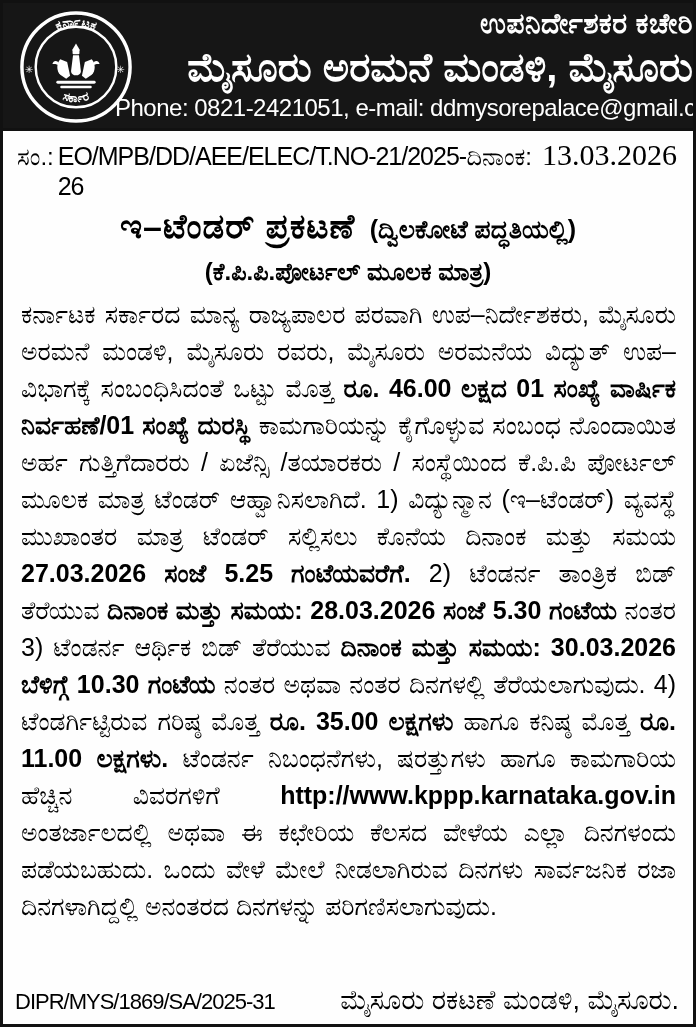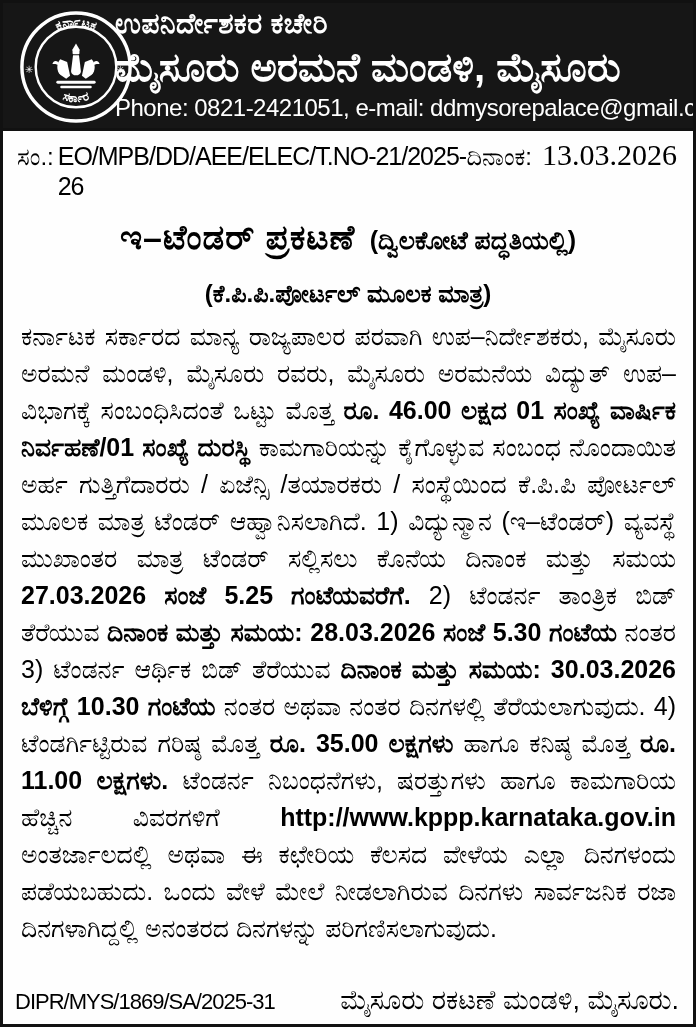--- a/index.html
+++ b/index.html
@@ -30,21 +30,21 @@
   }
   .emblem {
     position: absolute;
     left: 14px;
     top: 5px;
     width: 118px;
     height: 118px;
   }
   .band-text {
     margin-left: 112px;
-    text-align: left;
+    text-align: right;
     padding-top: 4px;
   }
   .office-line1 {
     font-size: 28px;
     font-weight: bold;
     letter-spacing: 0.5px;
     line-height: 34px;
   }
   .office-line2 {
     font-size: 40px;
@@ -78,21 +78,21 @@
   .date-label { margin-right: 10px; }
   .date-value {
     font-family: "Liberation Serif", "DejaVu Serif", serif;
     font-size: 30px;
   }
 
   
   .title-row {
     text-align: center;
     margin-top: 4px;
-    line-height: 64px;
+    line-height: 43px;
     white-space: nowrap;
   }
   .title-main { font-size: 34px; font-weight: bold; letter-spacing: 1px; }
   .title-suffix { font-size: 25px; font-weight: bold; margin-left: 10px; }
   .subtitle-row {
     text-align: center;
     font-size: 24px;
     font-weight: bold;
     line-height: 32px;
     margin-top: 2px;

